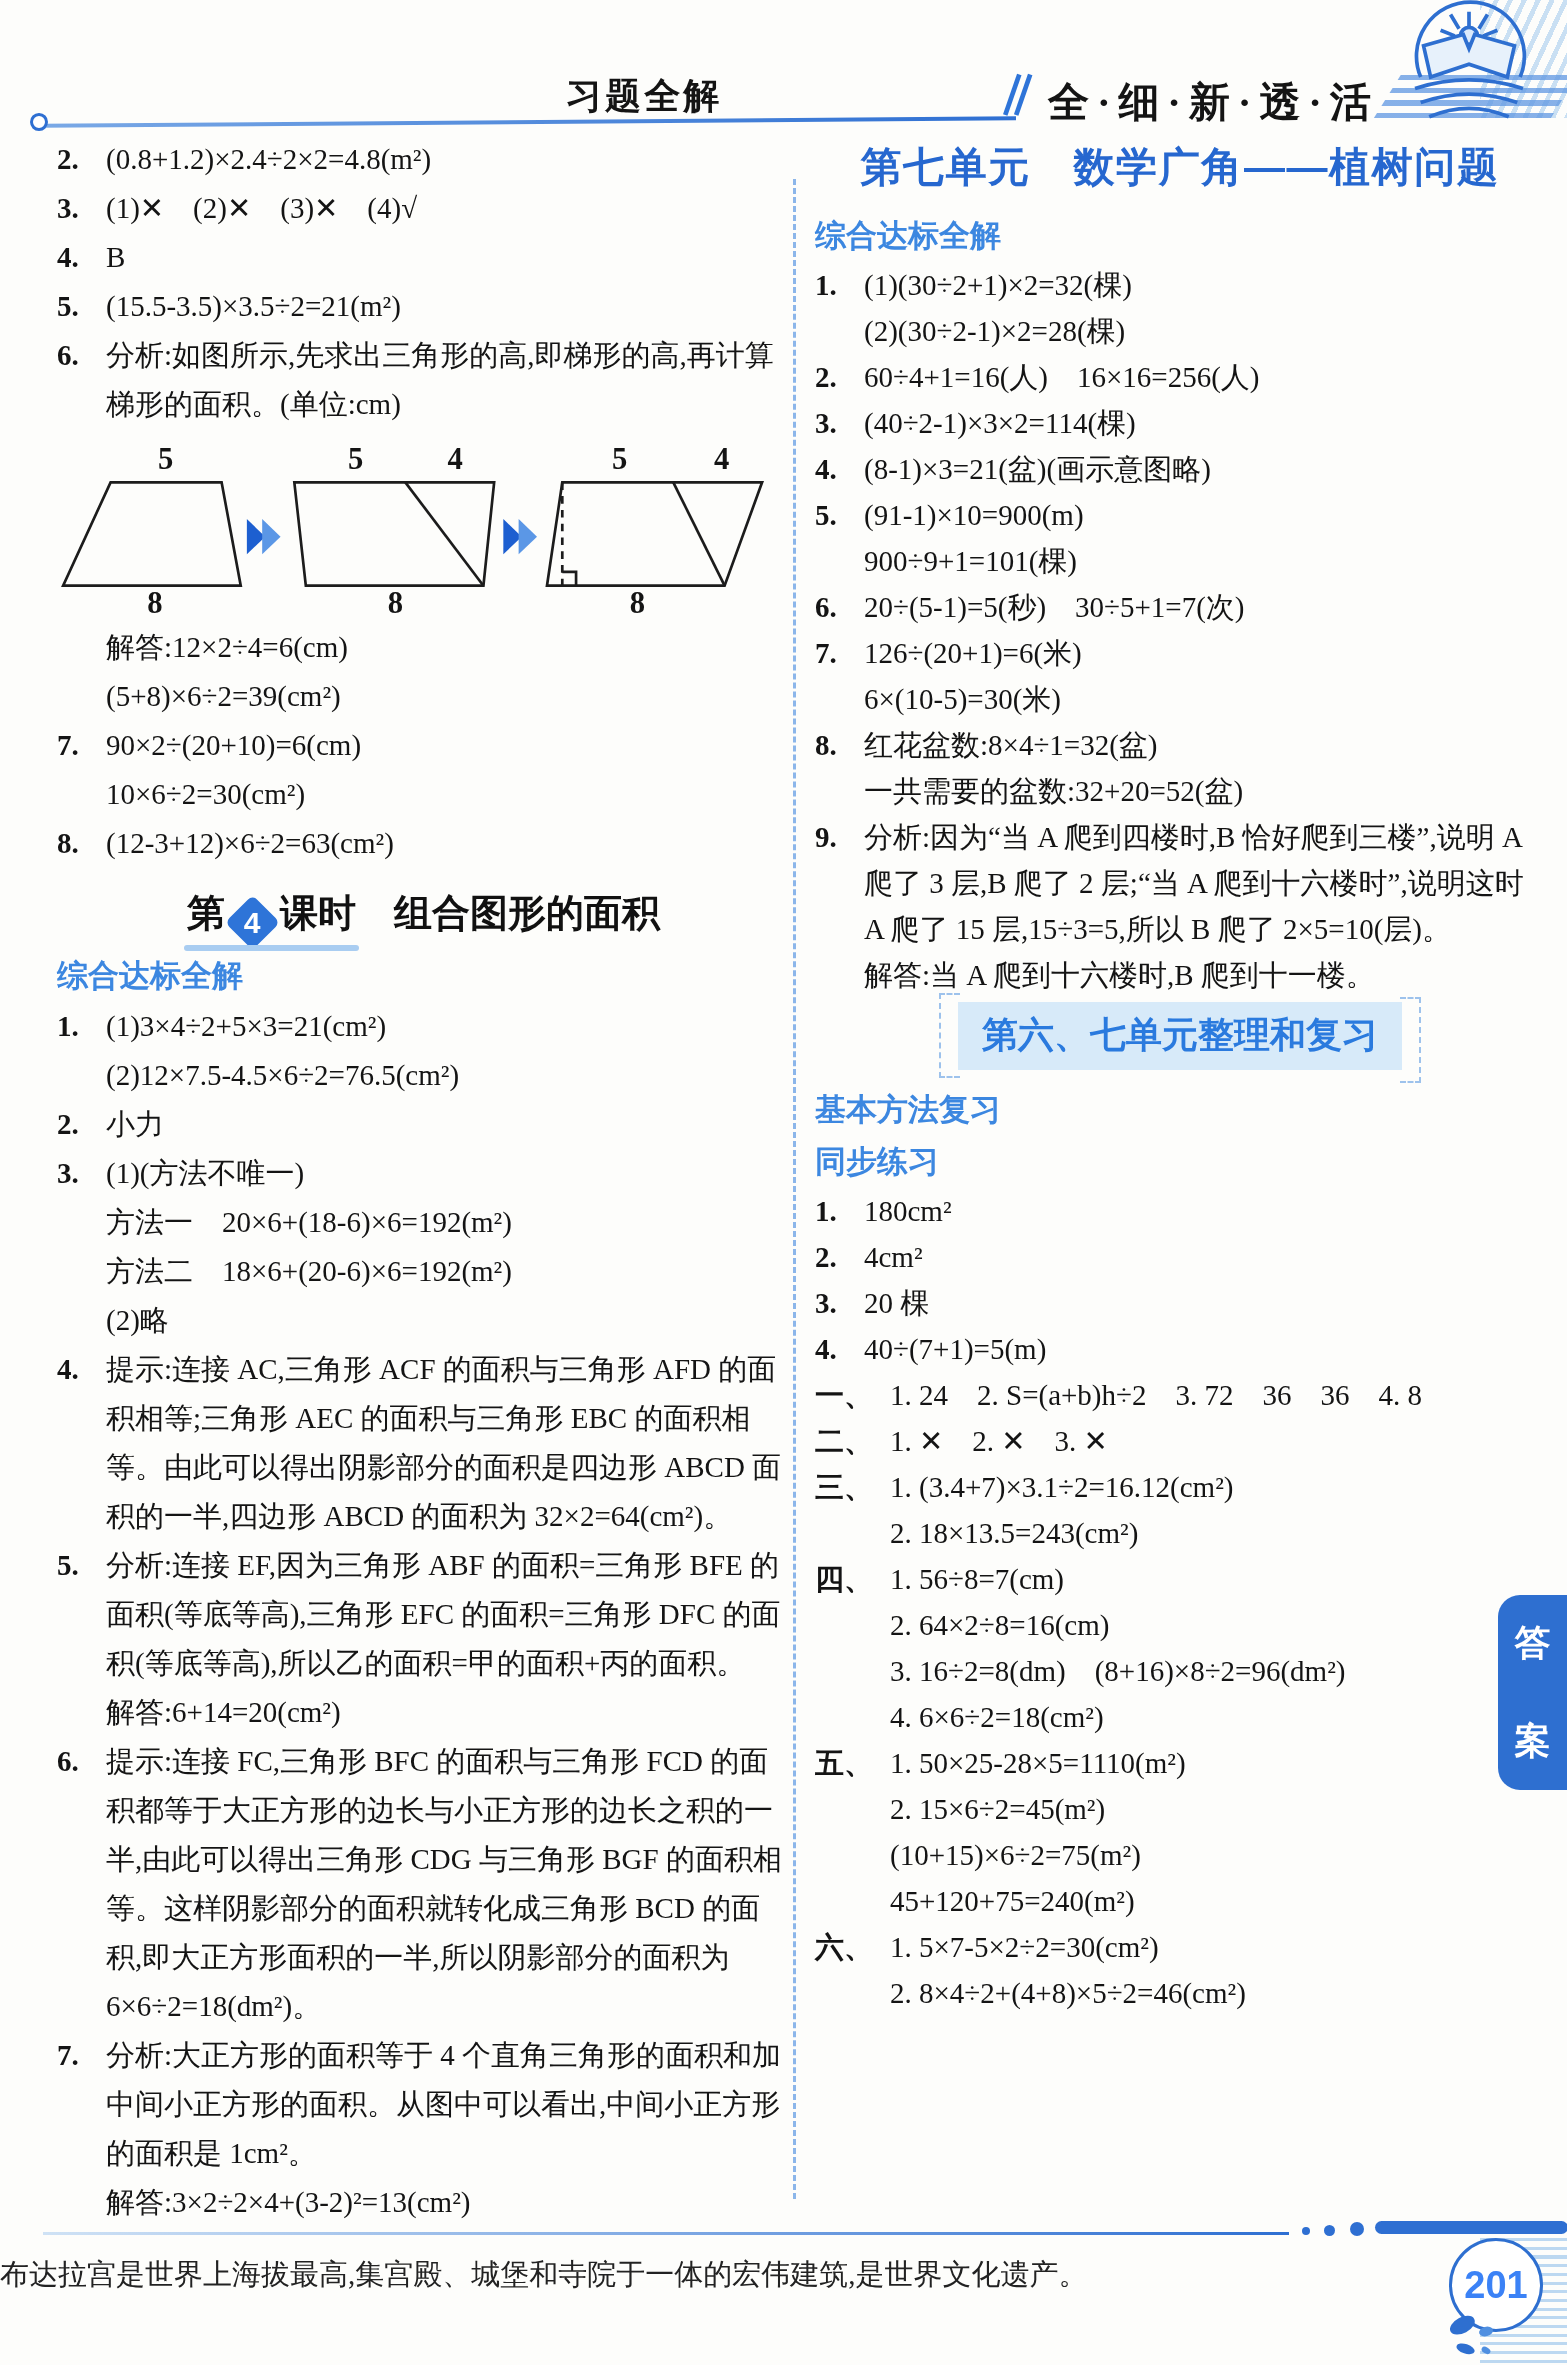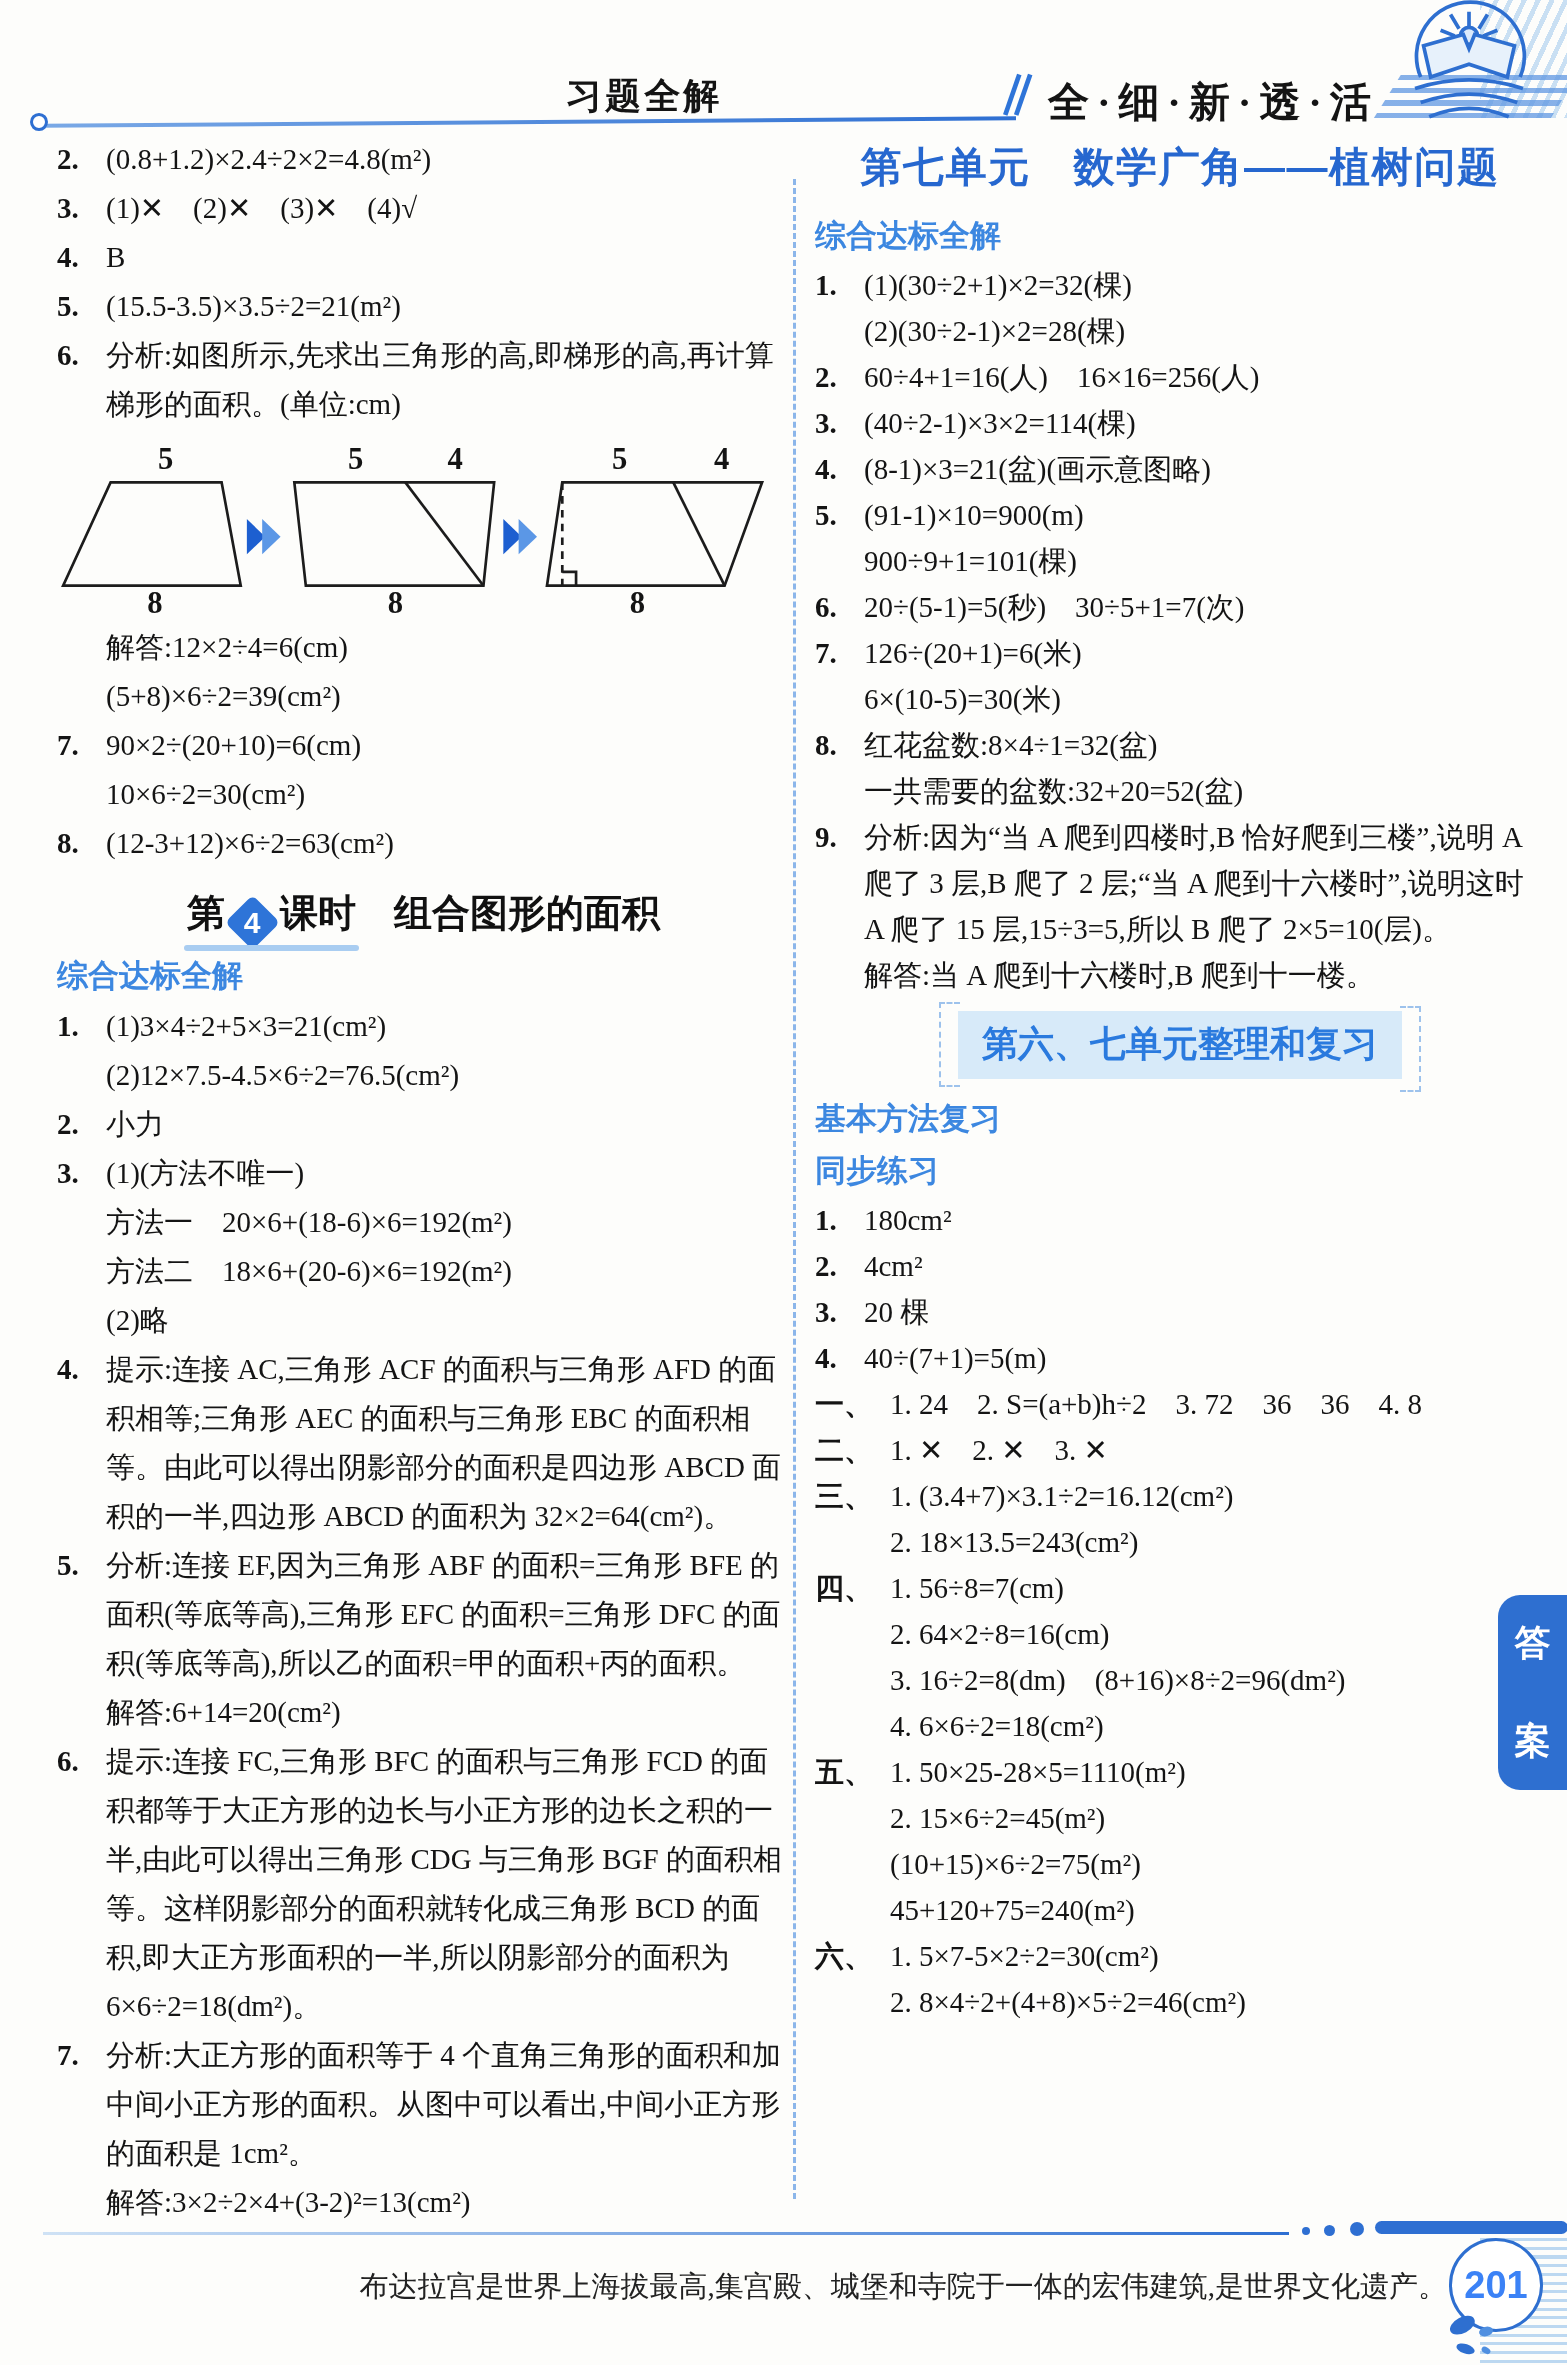--- a/index.html
+++ b/index.html
@@ -40,41 +40,41 @@
     background:#a9cdf1;border-radius:3.9px;}
   .diamond{display:inline-flex;width:39px;height:39px;background:#2e74d8;border-radius:6.3px;
     transform:rotate(45deg);align-items:center;justify-content:center;margin:0 7.9px;vertical-align:-6.3px;}
   .diamond span{transform:rotate(-45deg);color:#fff;font-size:30px;font-family:"Liberation Sans",sans-serif;font-weight:700;}
   .lesson .gap{display:inline-block;width:38px;}
   
   .subhead{font-family:"Liberation Sans",sans-serif;font-weight:700;color:#3c87e0;
     font-size:31px;line-height:52px;}
   .unit-title{font-family:"Liberation Sans",sans-serif;font-weight:700;color:#2667cf;
     font-size:41px;line-height:55px;text-align:center;margin-bottom:15px;letter-spacing:1.6px;}
-  .unit-box-wrap{text-align:center;margin:13px 0 14px 0;}
+  .unit-box-wrap{text-align:center;margin:4px 0 14px 0;}
   .unit-box{position:relative;display:inline-block;background:#d7eaf9;color:#2a7ade;
     font-family:"Liberation Sans",sans-serif;font-weight:700;font-size:36px;padding:9.4px 23.6px;}
   .unit-box::before{content:'';position:absolute;left:-19px;top:-9.4px;width:19px;height:calc(100% + 14px);
     border:2.4px dashed #9dc2ec;border-right:none;}
   .unit-box::after{content:'';position:absolute;right:-19px;top:-4.7px;width:19px;height:calc(100% + 14px);
     border:2.4px dashed #9dc2ec;border-left:none;}
   
   .diagram{margin:11px 0 7.9px 0;}
   .diagram svg{display:block;}
   
   .side-tab{position:absolute;right:0;top:1595px;width:69px;height:195px;background:#2e6fd0;
     border-radius:22px 0 0 22px;color:#fff;display:flex;flex-direction:column;align-items:center;
     justify-content:space-between;padding:23.6px 0;box-sizing:border-box;
     font-family:"Liberation Sans",sans-serif;font-size:36px;font-weight:700;}
   
   .ftr-line{position:absolute;left:43px;top:2232px;width:1246px;height:3.1px;
     background:linear-gradient(90deg,#cfe2f5,#2e6fd2);}
   .ftr-dot{position:absolute;border-radius:50%;background:#2e6fd2;}
   .ftr-bar{position:absolute;left:1375px;top:2221px;width:193px;height:13.4px;border-radius:7px;background:#2e6fd2;}
-  .ftr-note{position:absolute;left:0;top:2255px;width:1447px;text-align:right;font-size:29px;color:#222;margin-top:12px;}
+  .ftr-note{position:absolute;left:0;top:2255px;width:1447px;text-align:left;font-size:29px;color:#222;}
   .page-stripes{position:absolute;left:1480px;top:2238px;width:87px;height:127px;
     background:repeating-linear-gradient(180deg,#bcd8f1 0 3.1px,transparent 3.1px 8.7px);}
   .page-badge{position:absolute;left:1449px;top:2238px;width:88px;height:88px;border:3.9px solid #2e6fd0;
     border-radius:50%;background:#fff;display:flex;align-items:center;justify-content:center;
     font-family:"Liberation Sans",sans-serif;font-size:38px;font-weight:700;color:#3b82f6;}
   .leaves{position:absolute;left:1445px;top:2311px;}
 </style>
 </head>
 <body>
 

